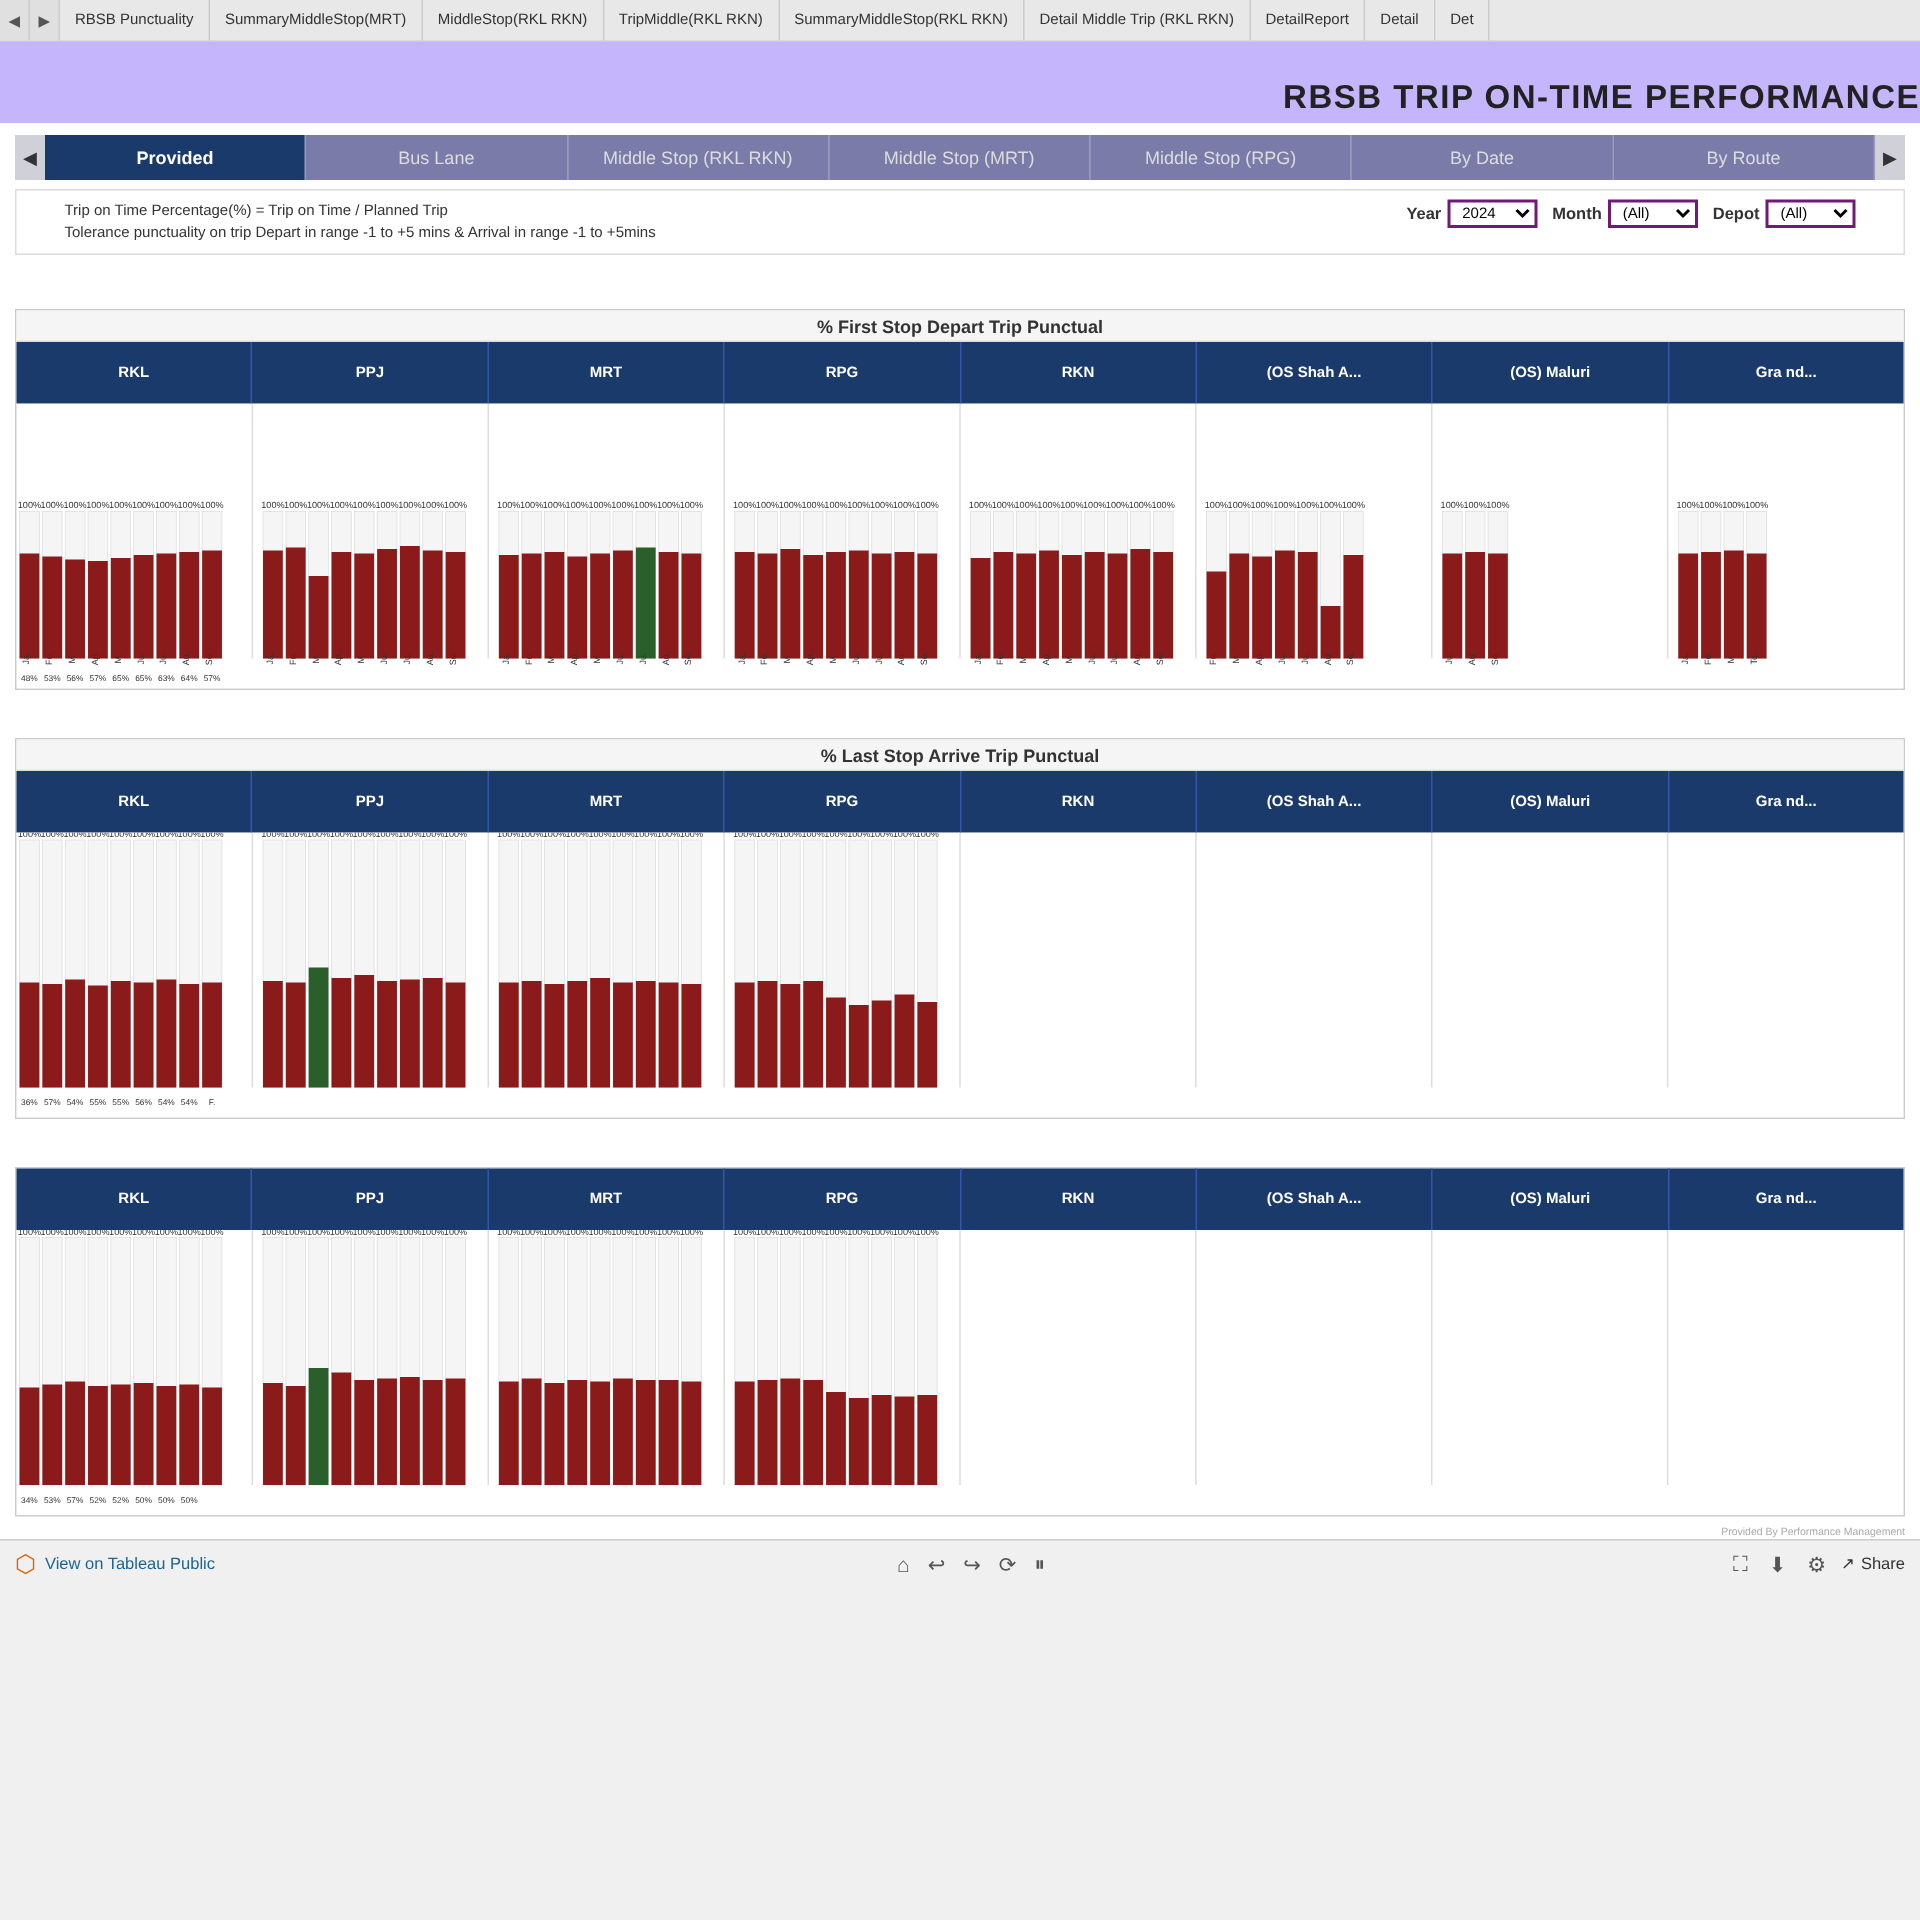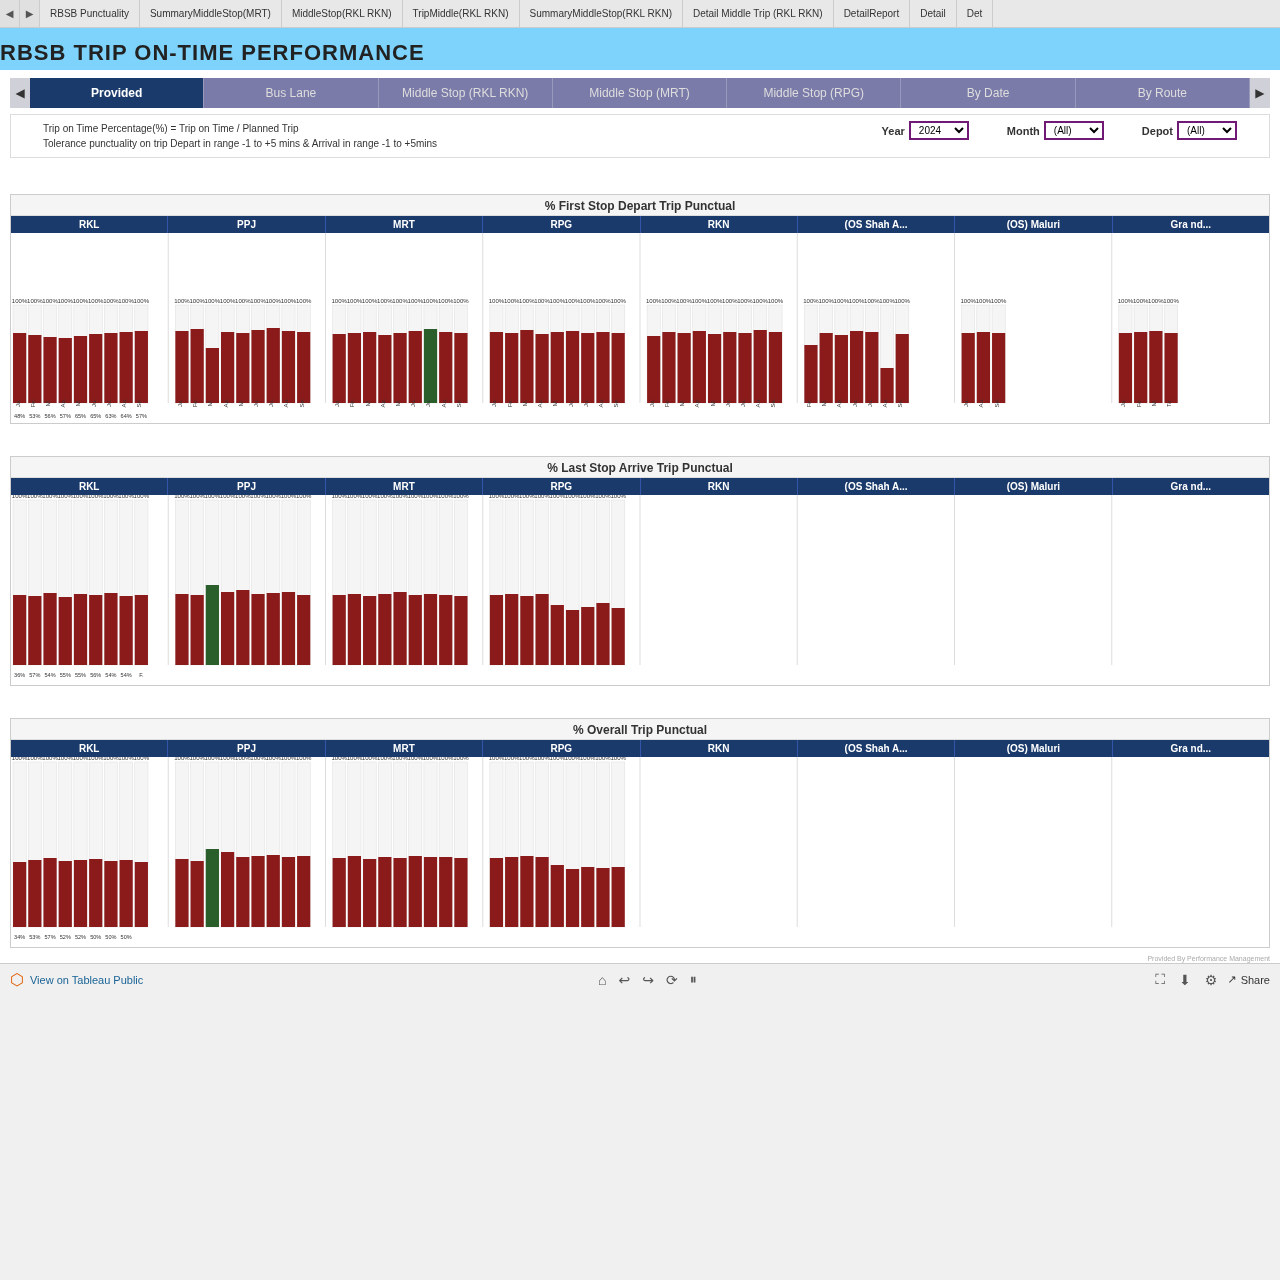--- a/index.html
+++ b/index.html
@@ -40,23 +40,23 @@
     }
 
     
     .main-container {
       background: #fff;
       margin: 0;
     }
 
     
     .report-header {
-      text-align: left;
-      padding: 12px 0 4px;
-      background: #7dd3fc;
+      text-align: right;
+      padding: 24px 0 4px;
+      background: #c4b5fd;
     }
     .report-title {
       font-size: 22px;
       font-weight: bold;
       color: #222;
       letter-spacing: 1px;
     }
     .report-subtitle {
       font-size: 11px;
       color: #555;
@@ -118,21 +118,20 @@
     }
     .filters-right {
       display: flex;
       align-items: center;
       gap: 10px;
     }
     .filter-group {
       display: flex;
       align-items: center;
       gap: 4px;
-      margin-left: 28px;
     }
     .filter-label {
       font-size: 11px;
       font-weight: bold;
       color: #333;
     }
     .filter-select {
       font-size: 10px;
       padding: 1px 4px;
       border: 2px solid #701a75;
@@ -173,21 +172,21 @@
     .depot-header-row {
       display: flex;
       background: #1a3a6b;
       color: #fff;
       font-size: 10px;
       font-weight: bold;
     }
     .depot-cell {
       flex: 1;
       text-align: center;
-      padding: 3px 2px;
+      padding: 15px 2px;
       border-right: 1px solid #3355aa;
       font-size: 10px;
     }
     .depot-cell:last-child { border-right: none; }
 
     
     .chart-svg-container {
       width: 100%;
       height: 190px;
       overflow: hidden;
@@ -820,21 +819,20 @@
 
             <rect x="592" y="5" width="13" height="165" fill="#f5f5f5" stroke="#ddd" stroke-width="0.5"></rect>
             <rect x="592" y="113" width="13" height="57" fill="#8b1a1a"></rect>
             <text x="598.5" y="3" font-size="6" text-anchor="middle" fill="#333">100%</text>
           </svg>
         </div>
       </div>
     </div>
 
     <div class="chart-section">
-      <div class="chart-section-title">% Overall Trip Punctual</div>
       <div class="chart-inner">
         <div class="depot-header-row">
           <div class="depot-cell">RKL</div>
           <div class="depot-cell">PPJ</div>
           <div class="depot-cell">MRT</div>
           <div class="depot-cell">RPG</div>
           <div class="depot-cell">RKN</div>
           <div class="depot-cell">(OS Shah A...</div>
           <div class="depot-cell">(OS) Maluri</div>
           <div class="depot-cell">Gra nd...</div>

